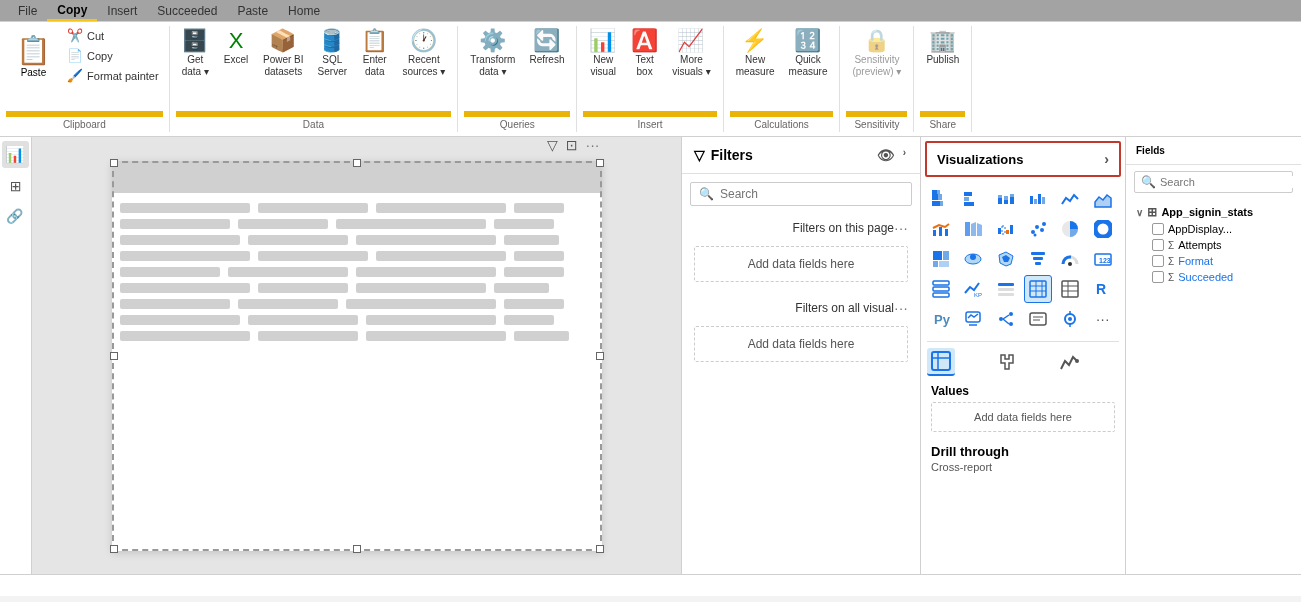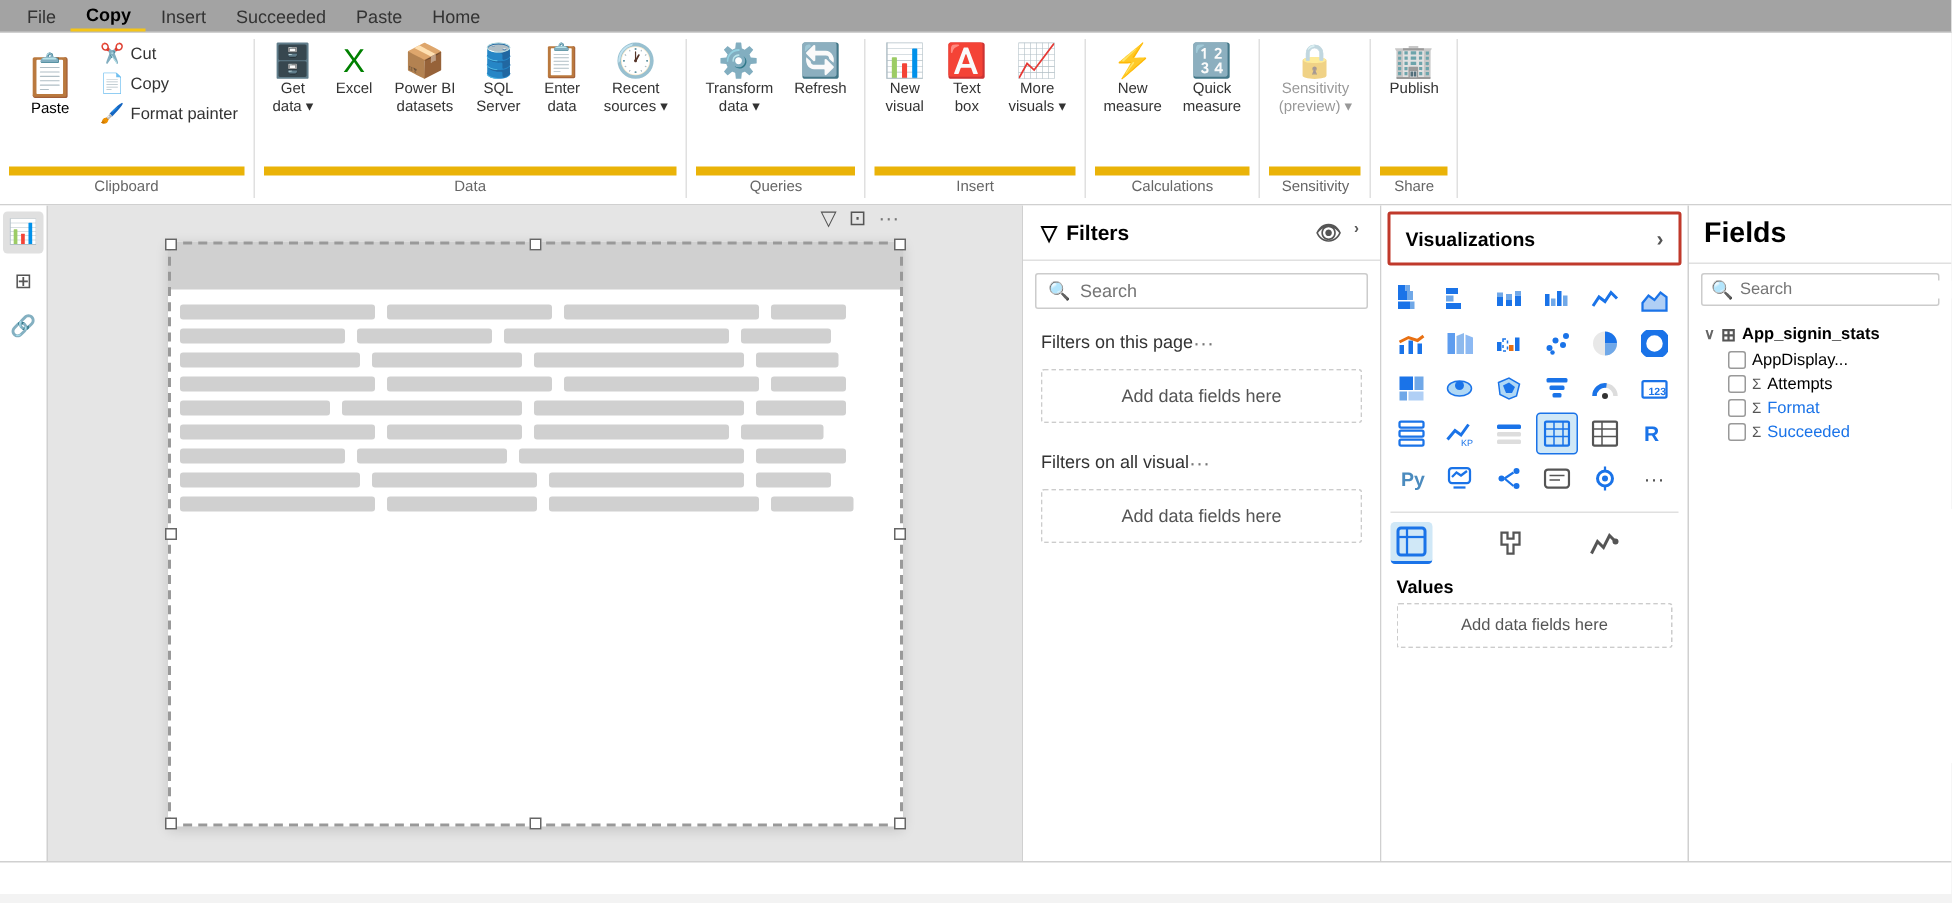--- a/index.html
+++ b/index.html
@@ -110,21 +110,21 @@
       display: flex; align-items: center; padding: 8px 12px; font-size: 14px; font-weight: 600;
       border-bottom: 1px solid #e0e0e0; gap: 6px;
     }
     .panel-header-actions { margin-left: auto; display: flex; gap: 4px; }
     .panel-header-btn { font-size: 14px; cursor: pointer; color: #555; padding: 2px; }
     .search-box {
       display: flex; align-items: center; margin: 8px; border: 1px solid #ccc; border-radius: 2px; padding: 4px 8px; gap: 6px;
     }
     .search-box input { border: none; outline: none; flex: 1; font-size: 12px; }
     .filter-section-label {
-      padding: 6px 12px; font-size: 12px; color: #333; display: flex; align-items: center; justify-content: flex-start;
+      padding: 6px 12px; font-size: 12px; color: #333; display: flex; align-items: center; justify-content: flex-end; margin-left: 36px;
     }
     .add-data-box {
       margin: 4px 12px; border: 1px dashed #ccc; border-radius: 2px; padding: 10px; text-align: center;
       font-size: 12px; color: #555; cursor: pointer;
     }
 
     
     .viz-panel {
       width: 205px; background: #fff; border-right: 1px solid #d0d0d0;
       display: flex; flex-direction: column;
@@ -151,21 +151,21 @@
     }
     .drill-section { padding: 6px 10px; }
     .drill-label { font-size: 13px; font-weight: 600; margin-bottom: 2px; }
     .drill-sub { font-size: 11px; color: #555; }
 
     
     .fields-panel {
       width: 175px; background: #fff;
       display: flex; flex-direction: column;
     }
-    .fields-header { padding: 8px 10px; font-size: 19px; font-weight: 600; border-bottom: 1px solid #e0e0e0; }
+    .fields-header { padding: 8px 10px; font-size: 10px; font-weight: 600; border-bottom: 1px solid #e0e0e0; }
     .fields-search {
       display: flex; align-items: center; margin: 6px 8px; border: 1px solid #ccc; border-radius: 2px; padding: 3px 6px; gap: 4px;
     }
     .fields-search input { border: none; outline: none; flex: 1; font-size: 11px; }
     .fields-tree { padding: 4px 6px; }
     .fields-group { margin-bottom: 4px; }
     .fields-group-header {
       display: flex; align-items: center; gap: 4px; padding: 2px 4px; cursor: pointer; font-size: 11px; font-weight: 600;
     }
     .fields-group-icon { font-size: 10px; color: #666; }
@@ -687,20 +687,24 @@
               <circle cx="18" cy="10" r="2" fill="#555"></circle>
             </svg>
         </div>
       </div>
 
       <div class="values-section">
         <div class="values-label">Values</div>
         <div class="values-drop-area">Add data fields here</div>
       </div>
 
+      <div class="drill-section">
+        <div class="drill-label">Drill through</div>
+        <div class="drill-sub">Cross-report</div>
+      </div>
     </div>
 
     <div class="fields-panel">
       <div class="fields-header">Fields</div>
       <div class="fields-search">
         <span style="color:#999; font-size:12px;">🔍</span>
         <input type="text" placeholder="Search" style="">
       </div>
       <div class="fields-tree">
         <div class="fields-group">

